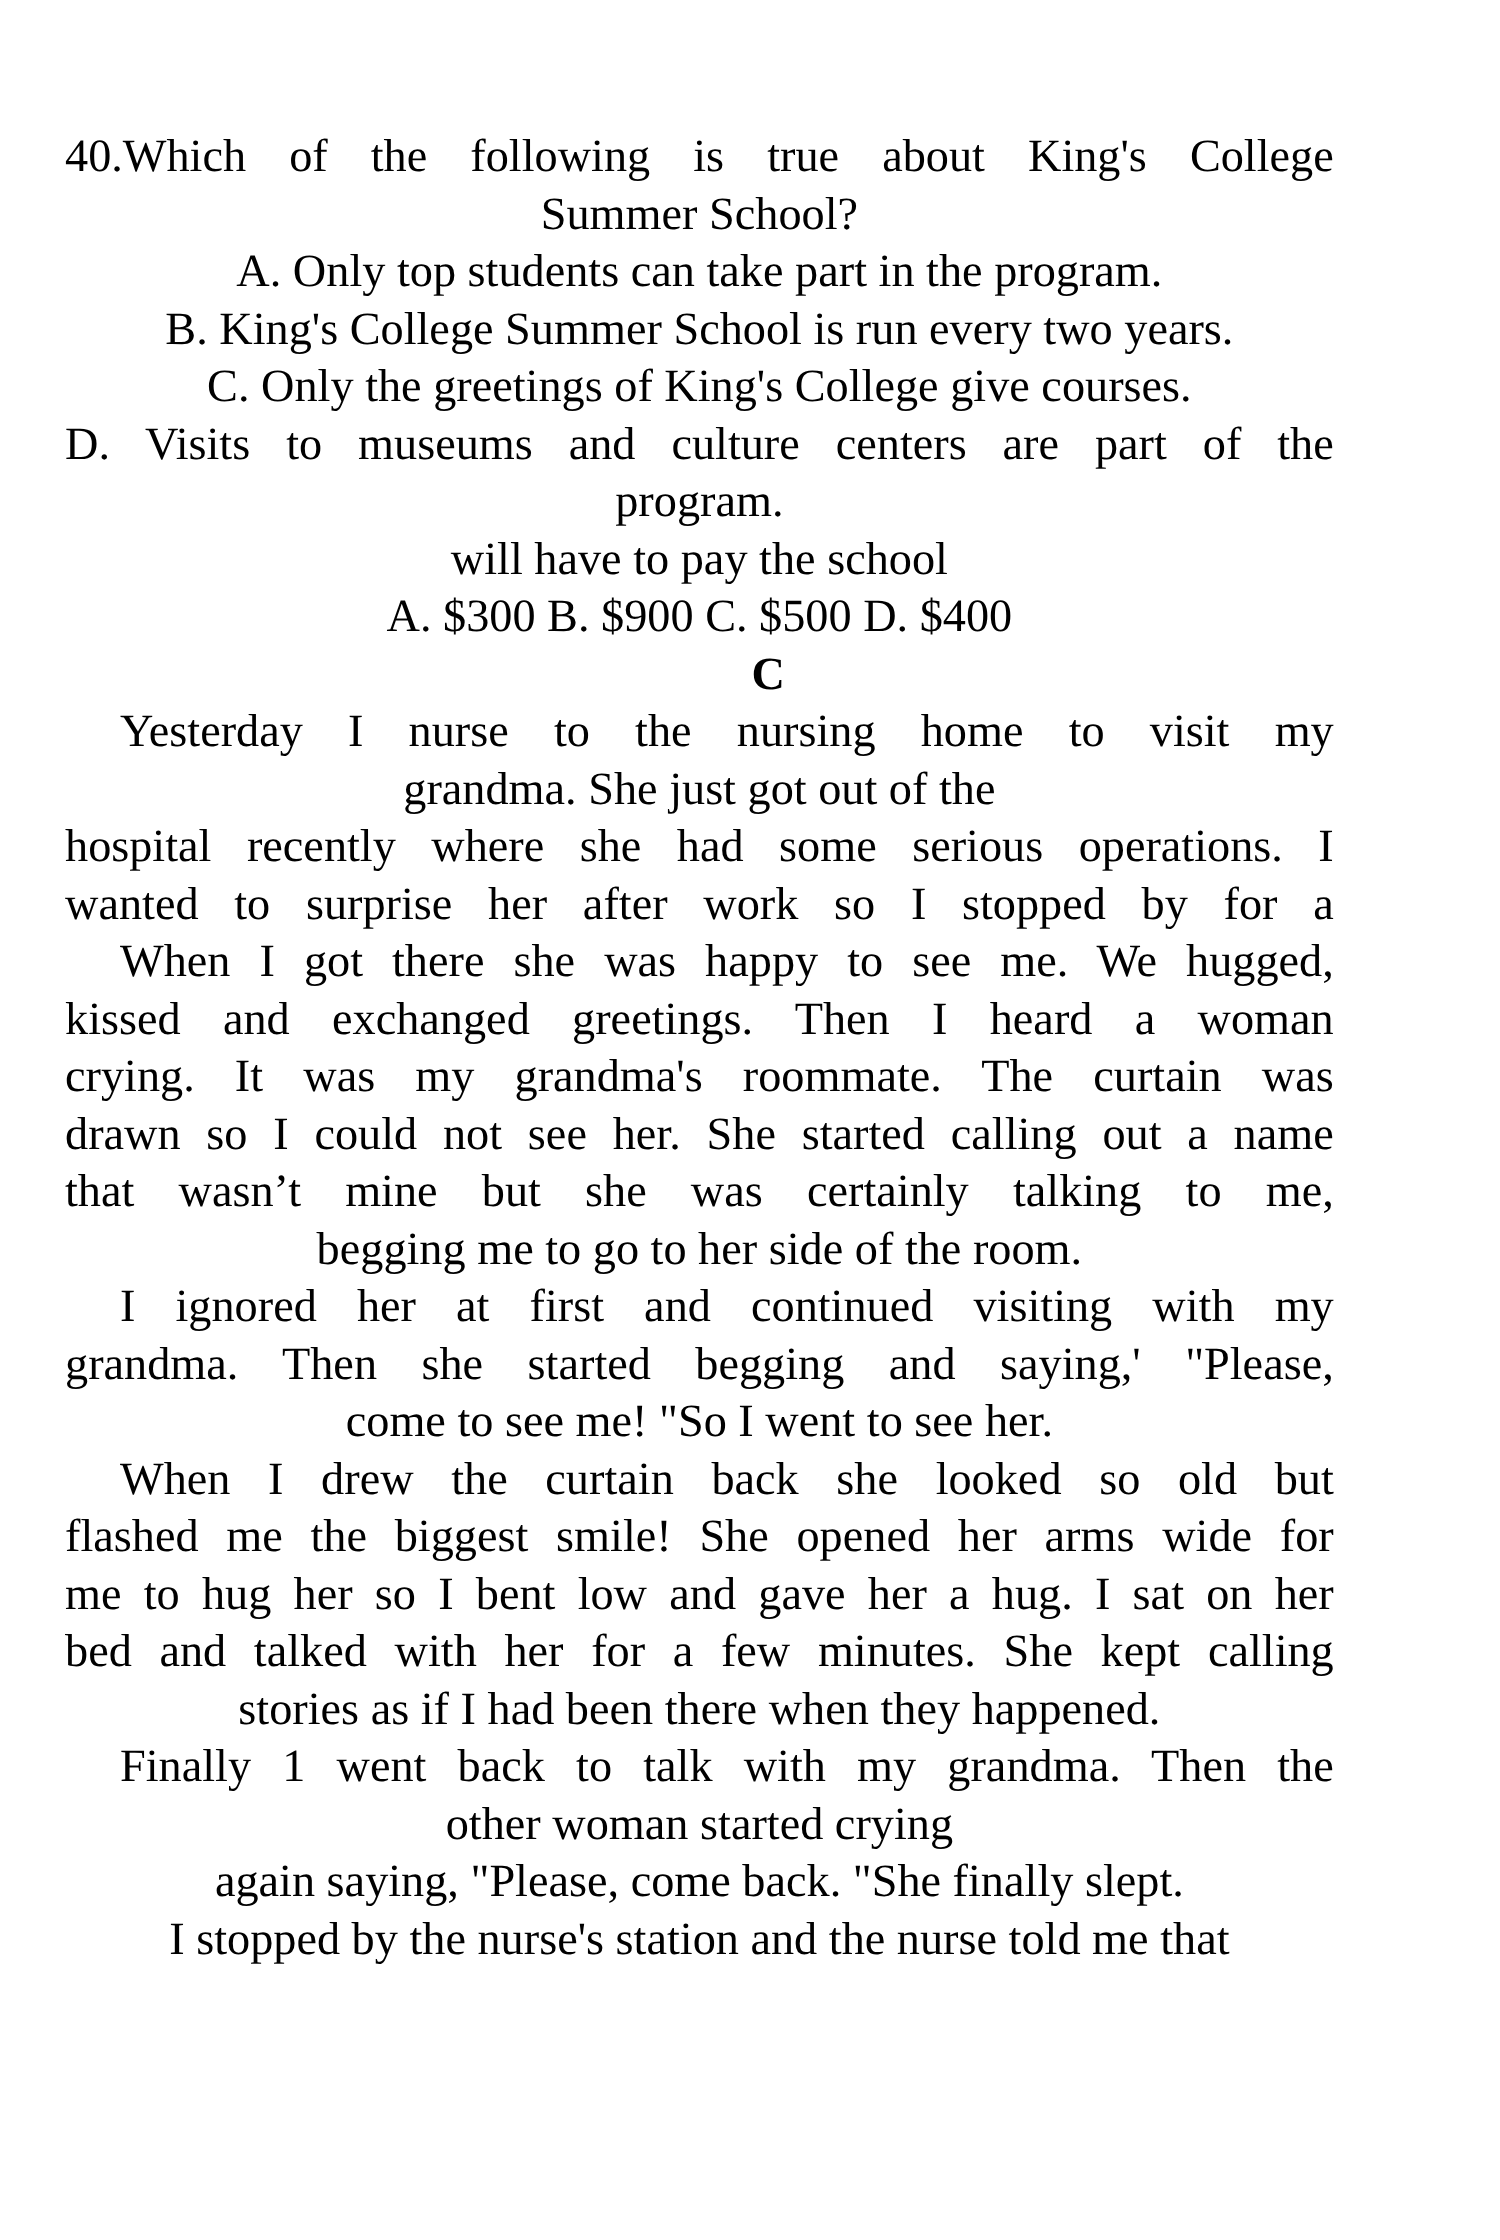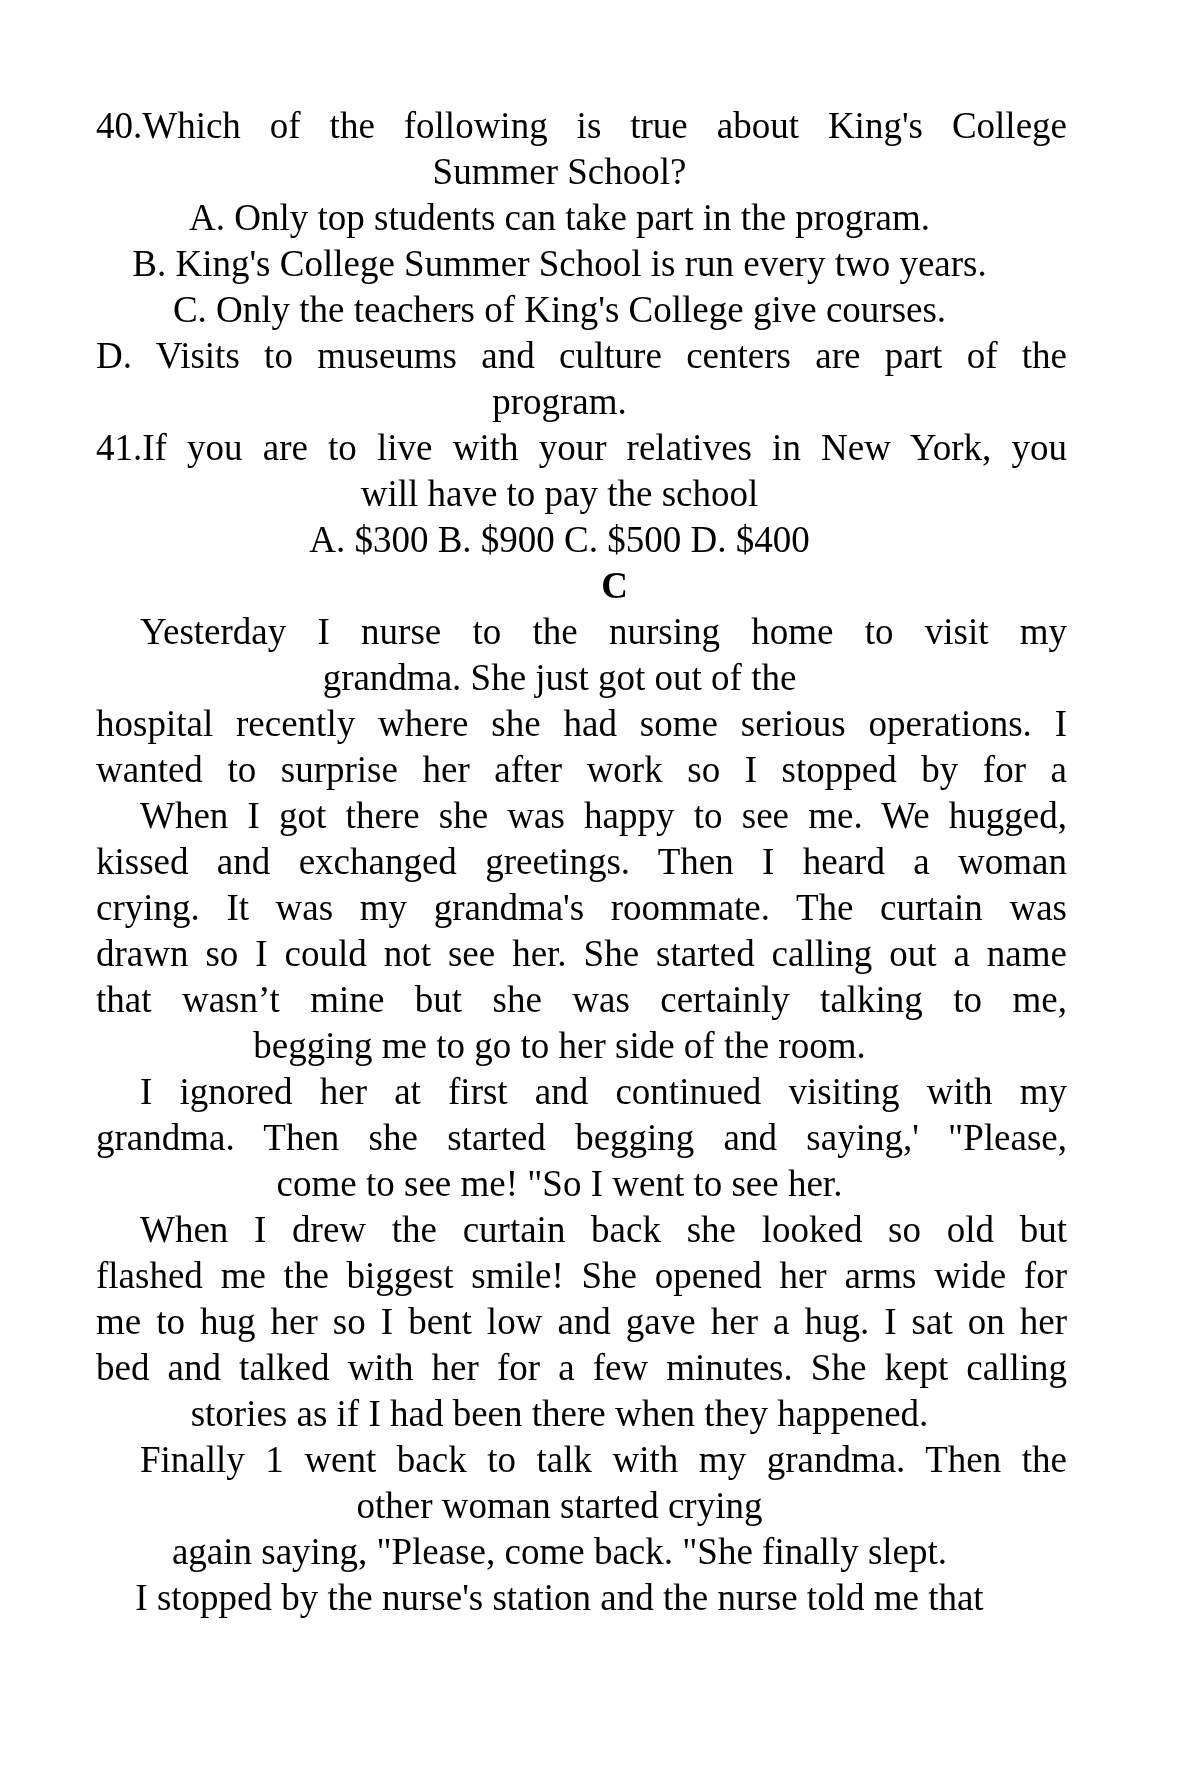--- a/index.html
+++ b/index.html
@@ -25,21 +25,20 @@
     font-weight: normal;
   }
   .ln {
     white-space: normal;
     text-align: center;
   }
   
   .jt {
     text-align: justify;
     text-align-last: justify;
-    margin-left: 44px;
   }
   
   .ind {
     text-indent: 44px;
   }
   
   .ctr {
     text-align: center;
     text-align-last: center;
     font-weight: bold;
@@ -47,24 +46,23 @@
   }
 </style>
 </head>
 <body>
 
 <div class="doc">
   <div class="ln jt">40.Which of the following is true about King's College</div>
   <div class="ln">Summer School?</div>
   <div class="ln">A. Only top students can take part in the program.</div>
   <div class="ln">B. King's College Summer School is run every two years.</div>
-  <div class="ln">C. Only the teachers of King's College give courses.</div>
+  <div class="ln">C. Only the greetings of King's College give courses.</div>
   <div class="ln jt">D. Visits to museums and culture centers are part of the</div>
   <div class="ln">program.</div>
-  <div class="ln jt">41.If you are to live with your relatives in New York, you</div>
   <div class="ln">will have to pay the school</div>
   <div class="ln">A. $300 B. $900 C. $500 D. $400</div>
   <div class="ln ctr">C</div>
   <div class="ln jt ind">Yesterday I nurse to the nursing home to visit my</div>
   <div class="ln">grandma. She just got out of the</div>
   <div class="ln jt">hospital recently where she had some serious operations. I</div>
   <div class="ln jt">wanted to surprise her after work so I stopped by for a</div>
   <div class="ln jt ind">When I got there she was happy to see me. We hugged,</div>
   <div class="ln jt">kissed and exchanged greetings. Then I heard a woman</div>
   <div class="ln jt">crying. It was my grandma's roommate. The curtain was</div>

